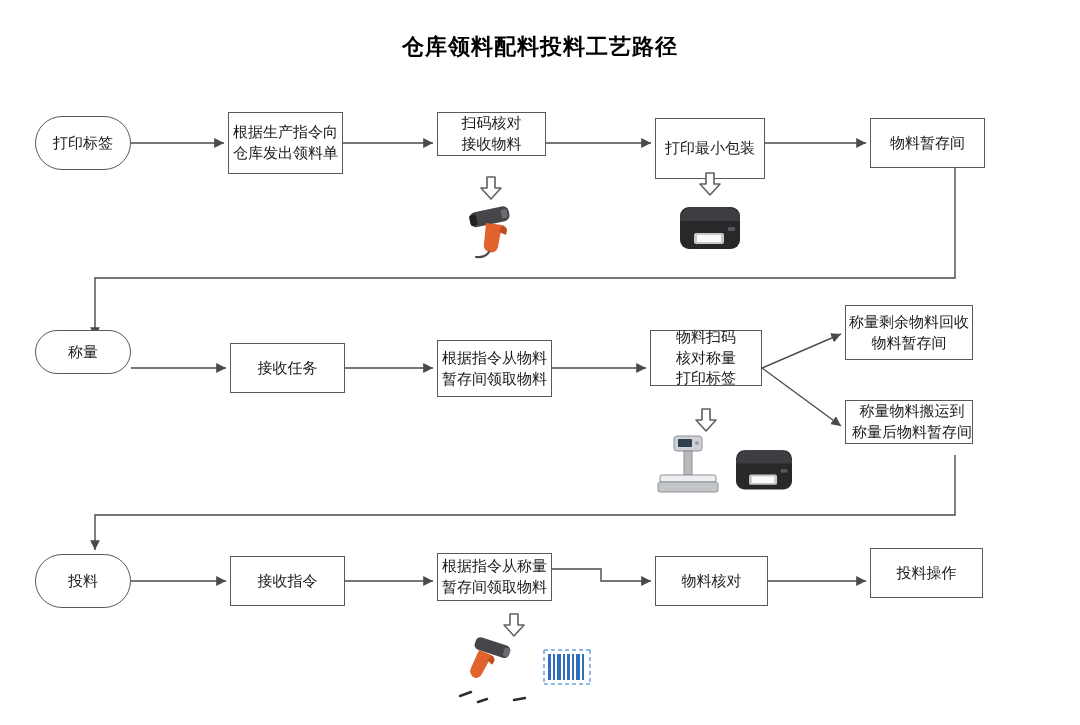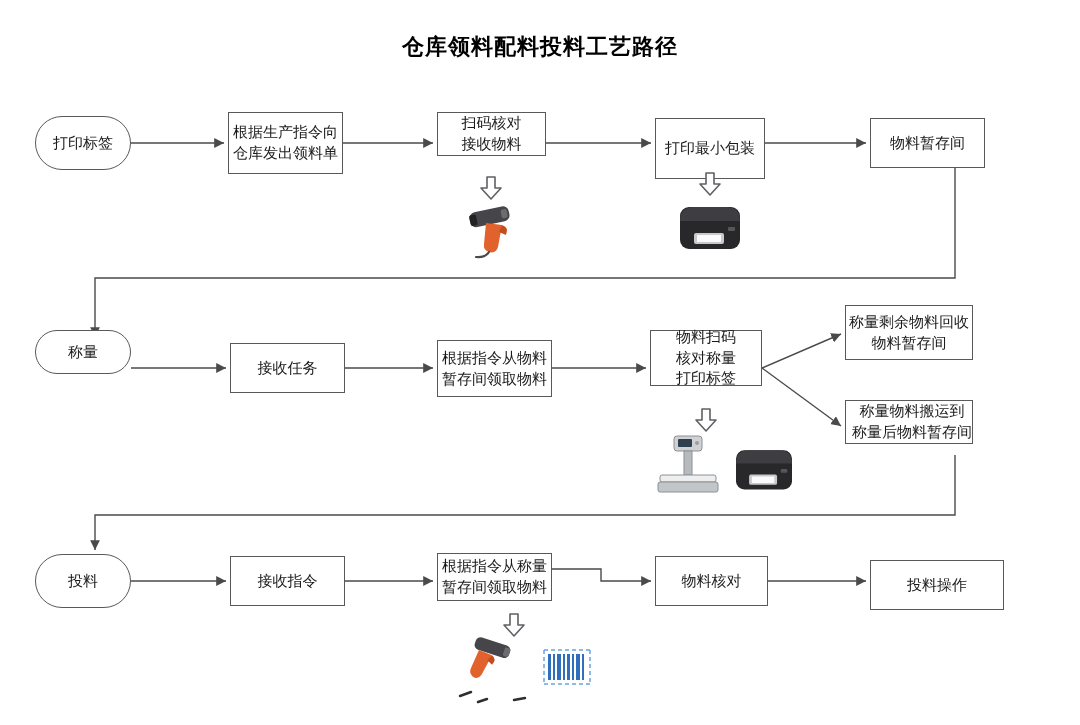--- a/index.html
+++ b/index.html
@@ -31,21 +31,21 @@
   #n-r2-b1    { left: 230px; top: 343px; width: 115px; height: 50px; }
   #n-r2-b2    { left: 437px; top: 340px; width: 115px; height: 57px; }
   #n-r2-b3    { left: 650px; top: 330px; width: 112px; height: 56px; }
   #n-r2-b4    { left: 845px; top: 305px; width: 128px; height: 55px; }
   #n-r2-b5    { left: 845px; top: 400px; width: 128px; height: 44px; justify-content: flex-end; }
   
   #n-r3-start { left: 35px;  top: 554px; width: 96px;  height: 54px; }
   #n-r3-b1    { left: 230px; top: 556px; width: 115px; height: 50px; }
   #n-r3-b2    { left: 437px; top: 553px; width: 115px; height: 48px; }
   #n-r3-b3    { left: 655px; top: 556px; width: 113px; height: 50px; }
-  #n-r3-b4    { left: 870px; top: 560px; width: 134px; height: 50px; }
+  #n-r3-b4    { left: 870px; top: 548px; width: 113px; height: 50px; }
 
   
   #ba1 { left: 480px; top: 176px; }
   #ba2 { left: 699px; top: 172px; }
   #ba3 { left: 695px; top: 408px; }
   #ba4 { left: 503px; top: 613px; }
 
   
   #ic-scanner1    { left: 462px; top: 199px; }
   #ic-printer1    { left: 676px; top: 197px; }

